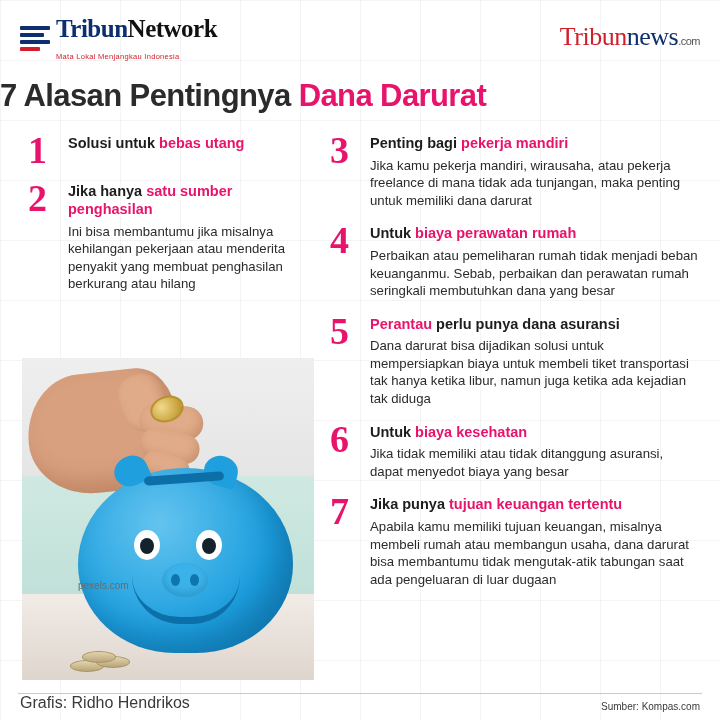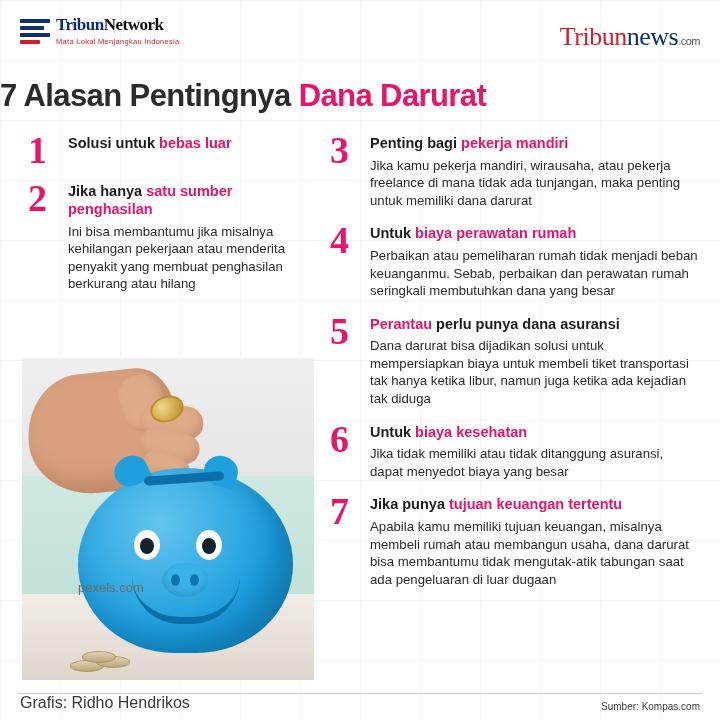--- a/index.html
+++ b/index.html
@@ -35,25 +35,25 @@
   .tn-logo-mark .bar {
     position: absolute; left: 0; width: 30px; height: 4px; background: #0d2f6e; border-radius: 1px;
   }
   .tn-logo-mark .bar:nth-child(1){ top: 3px; }
   .tn-logo-mark .bar:nth-child(2){ top: 10px; width: 24px;}
   .tn-logo-mark .bar:nth-child(3){ top: 17px; }
   .tn-logo-mark .bar:nth-child(4){ top: 24px; width: 20px; background:#d21e2b;}
   .tn-text { line-height: 1; }
   .tn-title {
     font-family: "Liberation Serif", serif;
-    font-size: 17px; font-weight: bold; color: #0d2f6e; letter-spacing: -0.5px;
+    font-size: 25px; font-weight: bold; color: #0d2f6e; letter-spacing: -0.5px;
   }
   .tn-title .net { color: #111; }
   .tn-sub {
-    font-size: 7.5px; color: #d21e2b; letter-spacing: 0.3px; margin-top: 5px;
+    font-size: 7.5px; color: #d21e2b; letter-spacing: 0.3px; margin-top: 12px;
     font-family: "Liberation Sans", sans-serif;
   }
   .brand-right { position: absolute; right: 20px; top: 22px; }
   .tribun-news {
     font-family: "Liberation Serif", serif;
     font-size: 26px; font-weight: normal; letter-spacing: -0.5px;
   }
   .tribun-news .t1 { color: #d21e2b; }
   .tribun-news .t2 { color: #0d2f6e; }
   .tribun-news .dot { font-size: 11px; color: #555; font-family: "Liberation Sans", sans-serif; }
@@ -170,21 +170,21 @@
     position: absolute; width: 34px; height: 12px; border-radius: 50%;
     background: linear-gradient(#e3d4ae,#b9a679);
     border: 1px solid #a79568;
   }
   .coins-table .c1 { left: 0; bottom: 0; }
   .coins-table .c2 { left: 26px; bottom: 4px; }
   .coins-table .c3 { left: 12px; bottom: 9px; }
 
   .credit {
     position: absolute; left: 56px; top: 222px;
-    font-size: 13px; color: #6b6b6b;
+    font-size: 10px; color: #6b6b6b;
   }
 
   
   .footer-rule {
     position: absolute; left: 18px; right: 18px; bottom: 26px; height: 1px; background: #c9c9c9;
   }
   .footer-left {
     position: absolute; left: 20px; bottom: 8px; font-size: 16px; color: #3a3a3a;
   }
   .footer-right {
@@ -223,21 +223,21 @@
   <div class="main-title">
     <span>7 Alasan Pentingnya </span><span class="accent">Dana Darurat</span>
   </div>
 
   <div class="col col-left">
 
     <div class="item">
       <div class="num">1</div>
       <div class="item-body">
         <div class="item-head">
-          <span>Solusi untuk </span><span class="hl">bebas luar</span>
+          <span>Solusi untuk </span><span class="hl">bebas utang</span>
         </div>
       </div>
     </div>
 
     <div class="item">
       <div class="num">2</div>
       <div class="item-body">
         <div class="item-head">
           <span>Jika hanya </span><span class="hl">satu sumber penghasilan</span>
         </div>

